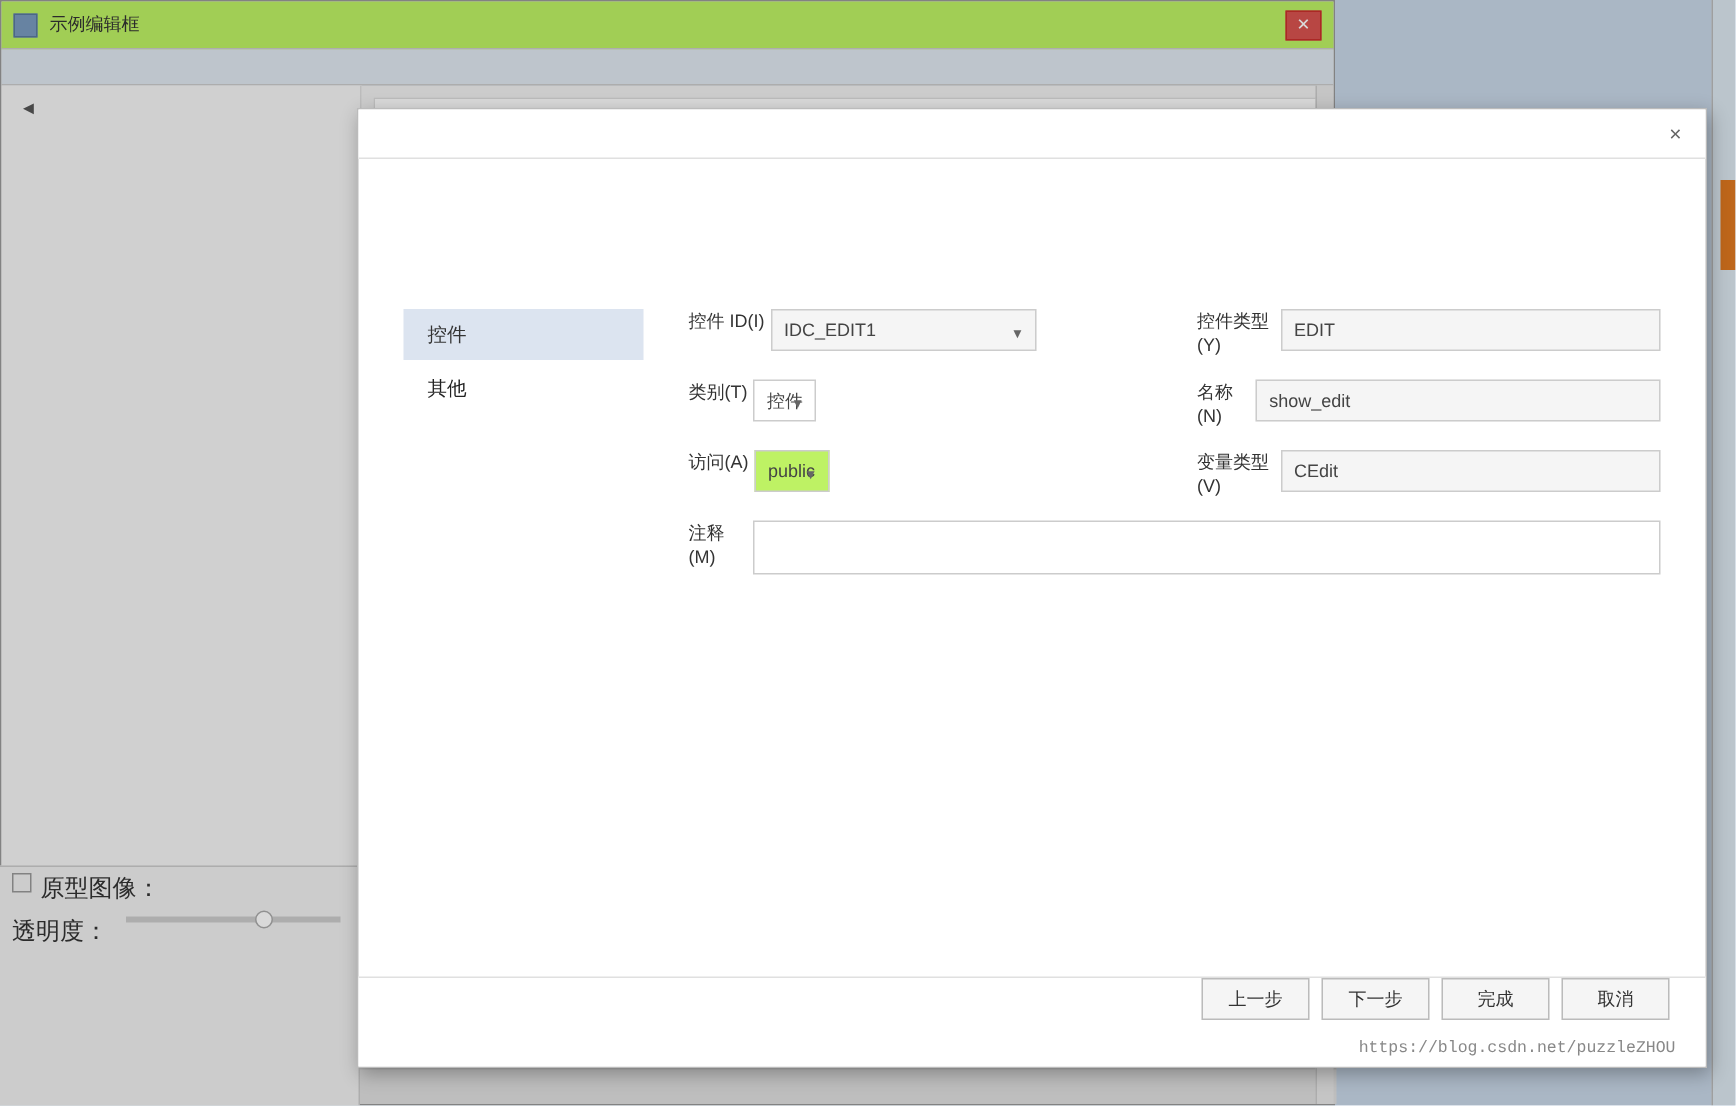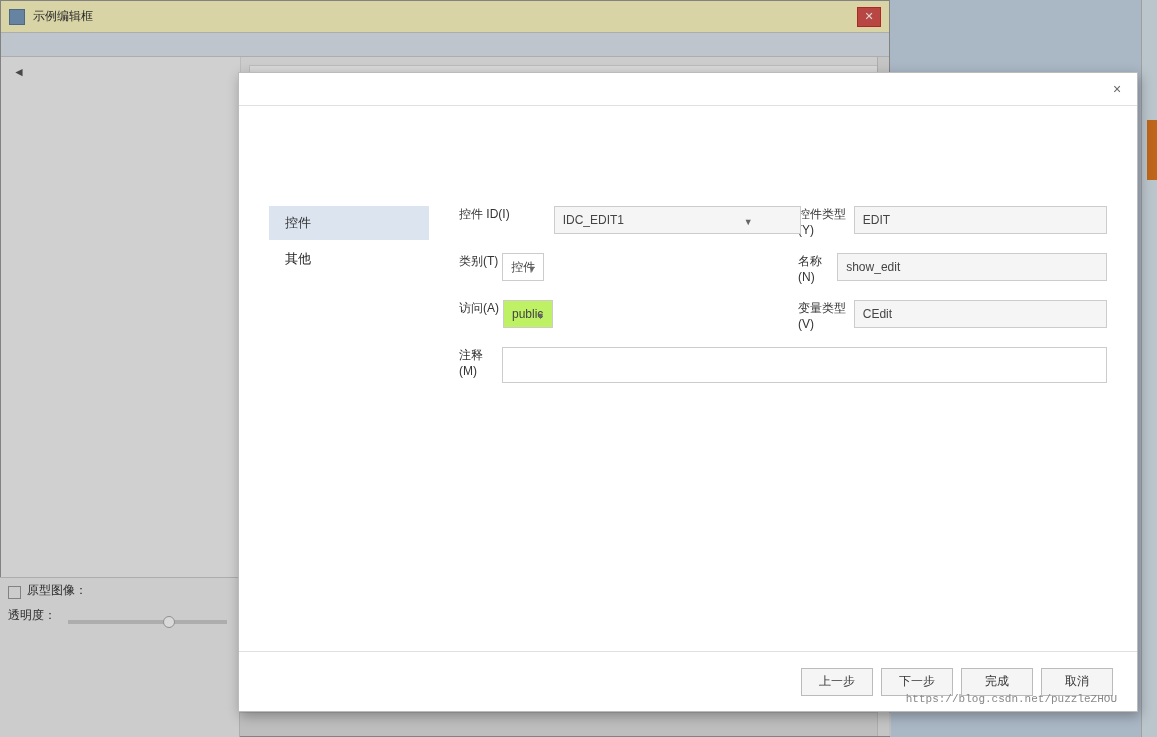--- a/index.html
+++ b/index.html
@@ -18,21 +18,21 @@
       position: absolute;
       top: 0; left: 0;
       width: 890px;
       height: 737px;
       background: #f0f0f0;
       border: 1px solid #999;
     }
 
     .bg-window-titlebar {
       height: 32px;
-      background: #fef9c3;
+      background: #bef264;
       border-bottom: 1px solid #ccc;
       display: flex;
       align-items: center;
       padding: 0 8px;
       gap: 8px;
     }
 
     .bg-window-icon {
       width: 16px; height: 16px;
       background: #7a9bbf;
@@ -93,23 +93,23 @@
       bottom: 0; left: 0;
       width: 240px;
       height: 160px;
       background: #f0f0f0;
       border-top: 1px solid #ccc;
       border-right: 1px solid #ccc;
     }
 
     .bg-bottom-row {
       display: flex;
-      align-items: flex-end;
+      align-items: flex-start;
       padding: 4px 8px;
-      font-size: 12px;
+      font-size: 16px;
       color: #333;
       font-family: Liberation Serif, serif;
     }
 
     .bg-bottom-checkbox {
       width: 13px; height: 13px;
       border: 1px solid #999;
       margin-right: 6px;
       flex-shrink: 0;
     }
@@ -262,22 +262,21 @@
       border: 1px solid #ccc;
       background: #f5f5f5;
       font-size: 12px;
       color: #444;
       font-family: inherit;
     }
 
     .form-input.with-arrow {
       appearance: none;
       background-image: none;
-      padding-right: 42px;
-      margin-left: 40px;
+      padding-right: 12px;
     }
 
     .form-select-wrapper {
       position: relative;
     }
 
     .form-select-wrapper::after {
       content: "▼";
       position: absolute;
       right: 8px;
@@ -317,21 +316,21 @@
       grid-column: 1 / -1;
     }
 
     
     .modal-footer {
       position: absolute;
       bottom: 0; left: 0; right: 0;
       height: 60px;
       border-top: 1px solid #e0e0e0;
       display: flex;
-      align-items: center;
+      align-items: flex-start;
       justify-content: flex-end;
       padding: 0 24px;
       gap: 8px;
       background: white;
     }
 
     .btn {
       min-width: 72px;
       height: 28px;
       padding: 0 16px;

